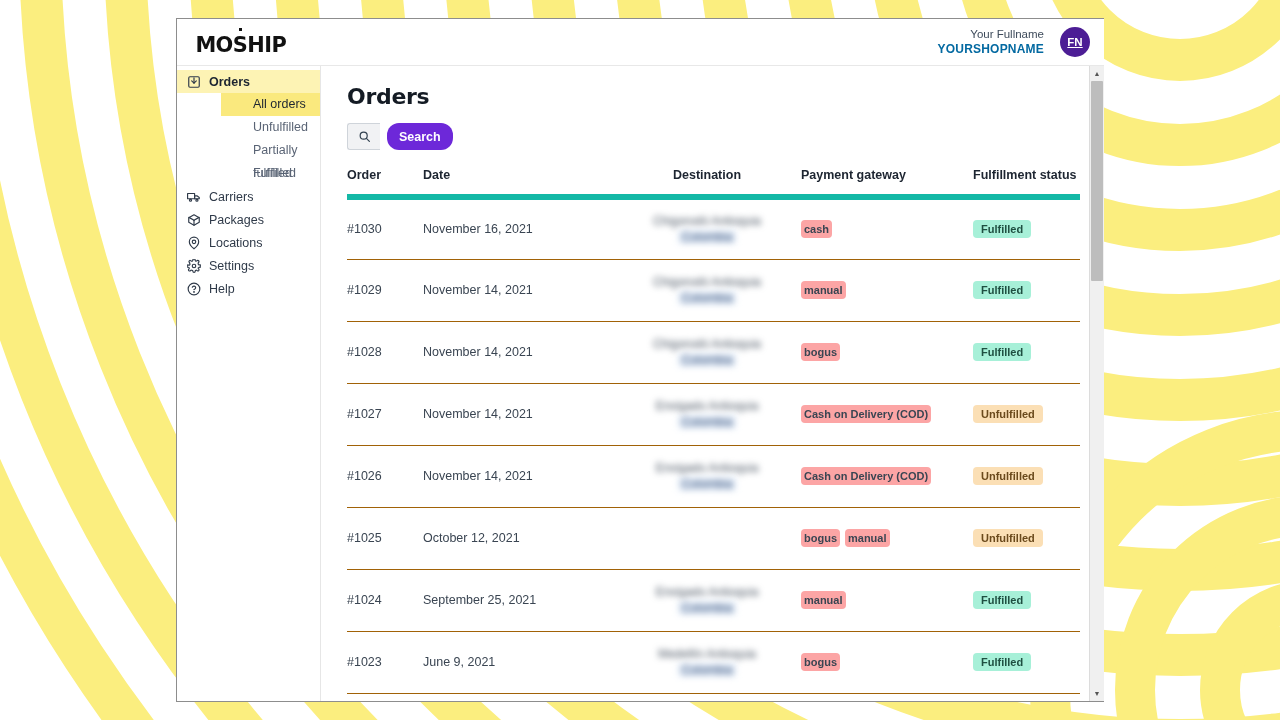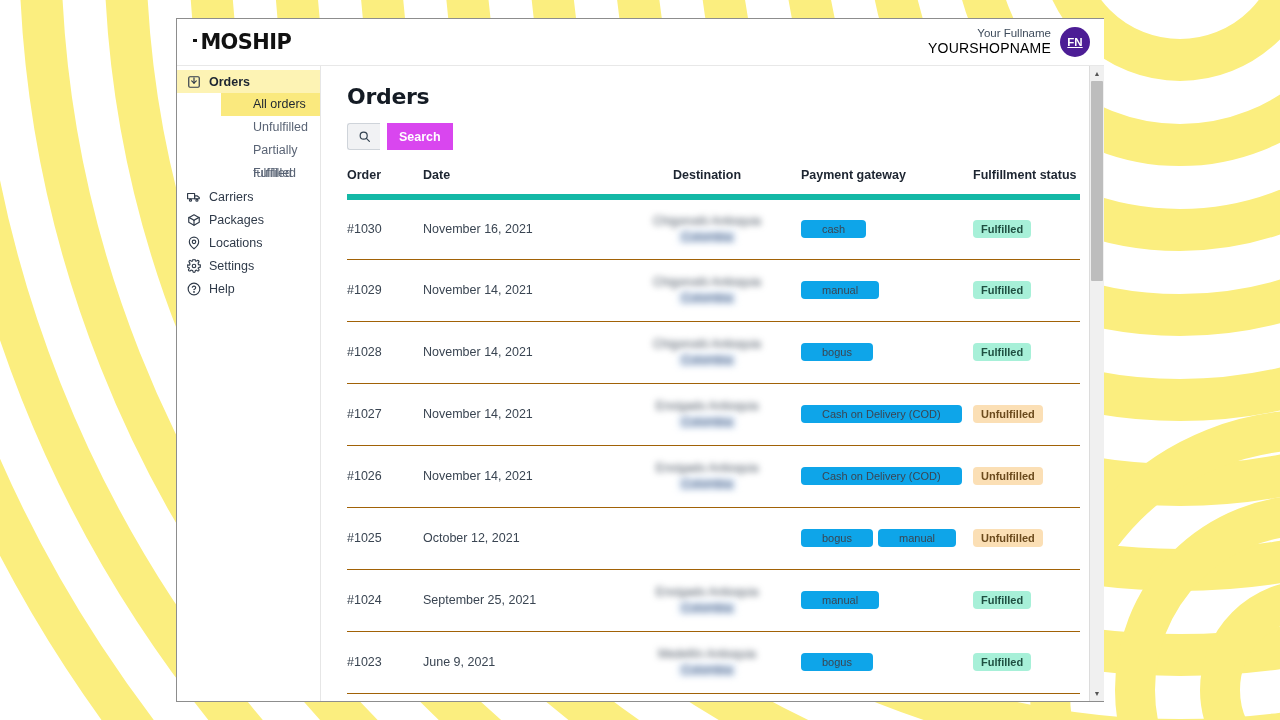--- a/index.html
+++ b/index.html
@@ -35,33 +35,34 @@
     border-bottom: 1px solid #e8e8e8;
     display: flex; align-items: center;
     padding: 0 14px 0 16px;
     position: relative;
   }
   #logo {
     display: flex; align-items: center;
     font-weight: 800; font-size: 22px;
     letter-spacing: -0.6px; color: #111111;
     font-family: "DejaVu Sans", sans-serif;
+    flex-direction: column;
   }
   #logo .dot {
     width: 3.5px; height: 3.5px; background: #111;
     margin: 0 1px 3px 0; display:inline-block;
   }
   #logo .wordmark { line-height: 1; transform: scaleX(0.95); }
   #user-block {
     margin-left: auto;
-    display: flex; align-items: center; gap: 9px;
+    display: flex; align-items: center; gap: 16px;
   }
   #user-text { text-align: right; line-height: 1.25; }
   #user-fullname { font-size: 11.5px; color: #3e4b5b; }
-  #user-shop { font-size: 14px; font-weight: 400; color: #000000; letter-spacing: .2px; }
+  #user-shop { font-size: 12px; font-weight: 700; color: #0369a1; letter-spacing: .2px; }
   #avatar {
     width: 30px; height: 30px; border-radius: 50%;
     background: #4c1d95;
     color: #fff; font-size: 11.5px; font-weight: 700;
     display: flex; align-items: center; justify-content: center; text-decoration: underline;
   }
 
   
   #body-row { flex: 1; display: flex; min-height: 0; }
 
@@ -114,22 +115,22 @@
     outline: none;
     font-size: 12.5px; color: #31404f;
     padding: 0 8px;
     font-family: "Liberation Sans", sans-serif;
     background: #fff;
   }
   #search-input::placeholder { color: #9aa4b0; }
   #search-btn {
     margin-left: 7px;
     min-width: 58px; padding: 0 12px;
-    background: #d946ef; color: #fff;
-    border: none; border-radius: 0;
+    background: #6d28d9; color: #fff;
+    border: none; border-radius: 12px;
     font-size: 12.5px; font-weight: 600;
     cursor: pointer;
     font-family: "Liberation Sans", sans-serif;
   }
 
   
   #orders-table { width: 100%; border-collapse: collapse; table-layout: fixed; }
   #orders-table th {
     text-align: left; font-size: 12.5px; font-weight: 700;
     color: #1d2531; padding: 0 0 12px 0;
@@ -153,23 +154,23 @@
   }
   .dest-line2 {
     display: inline-block; margin-top: 2px;
     font-size: 12px; color: #2f4a73; background: #e3ecf8;
     padding: 0 4px; border-radius: 2px;
     filter: blur(3.1px); user-select: none;
   }
 
   .pay-badge {
     display: inline-block;
-    background: #0ea5e9; color: #3a4552;
-    font-size: 11px; font-weight: 400;
-    padding: 3px 21px; border-radius: 4px;
+    background: #fca5a5; color: #3a4552;
+    font-size: 11px; font-weight: 700;
+    padding: 3px 3px; border-radius: 4px;
     margin-right: 5px;
   }
   .status-badge {
     display: inline-block;
     font-size: 11px; font-weight: 600;
     padding: 3px 8px; border-radius: 4px;
   }
   .status-fulfilled   { background: #a7f0d8; color: #1f4f41; }
   .status-unfulfilled { background: #fbdfb5; color: #6b4a1c; }
 

